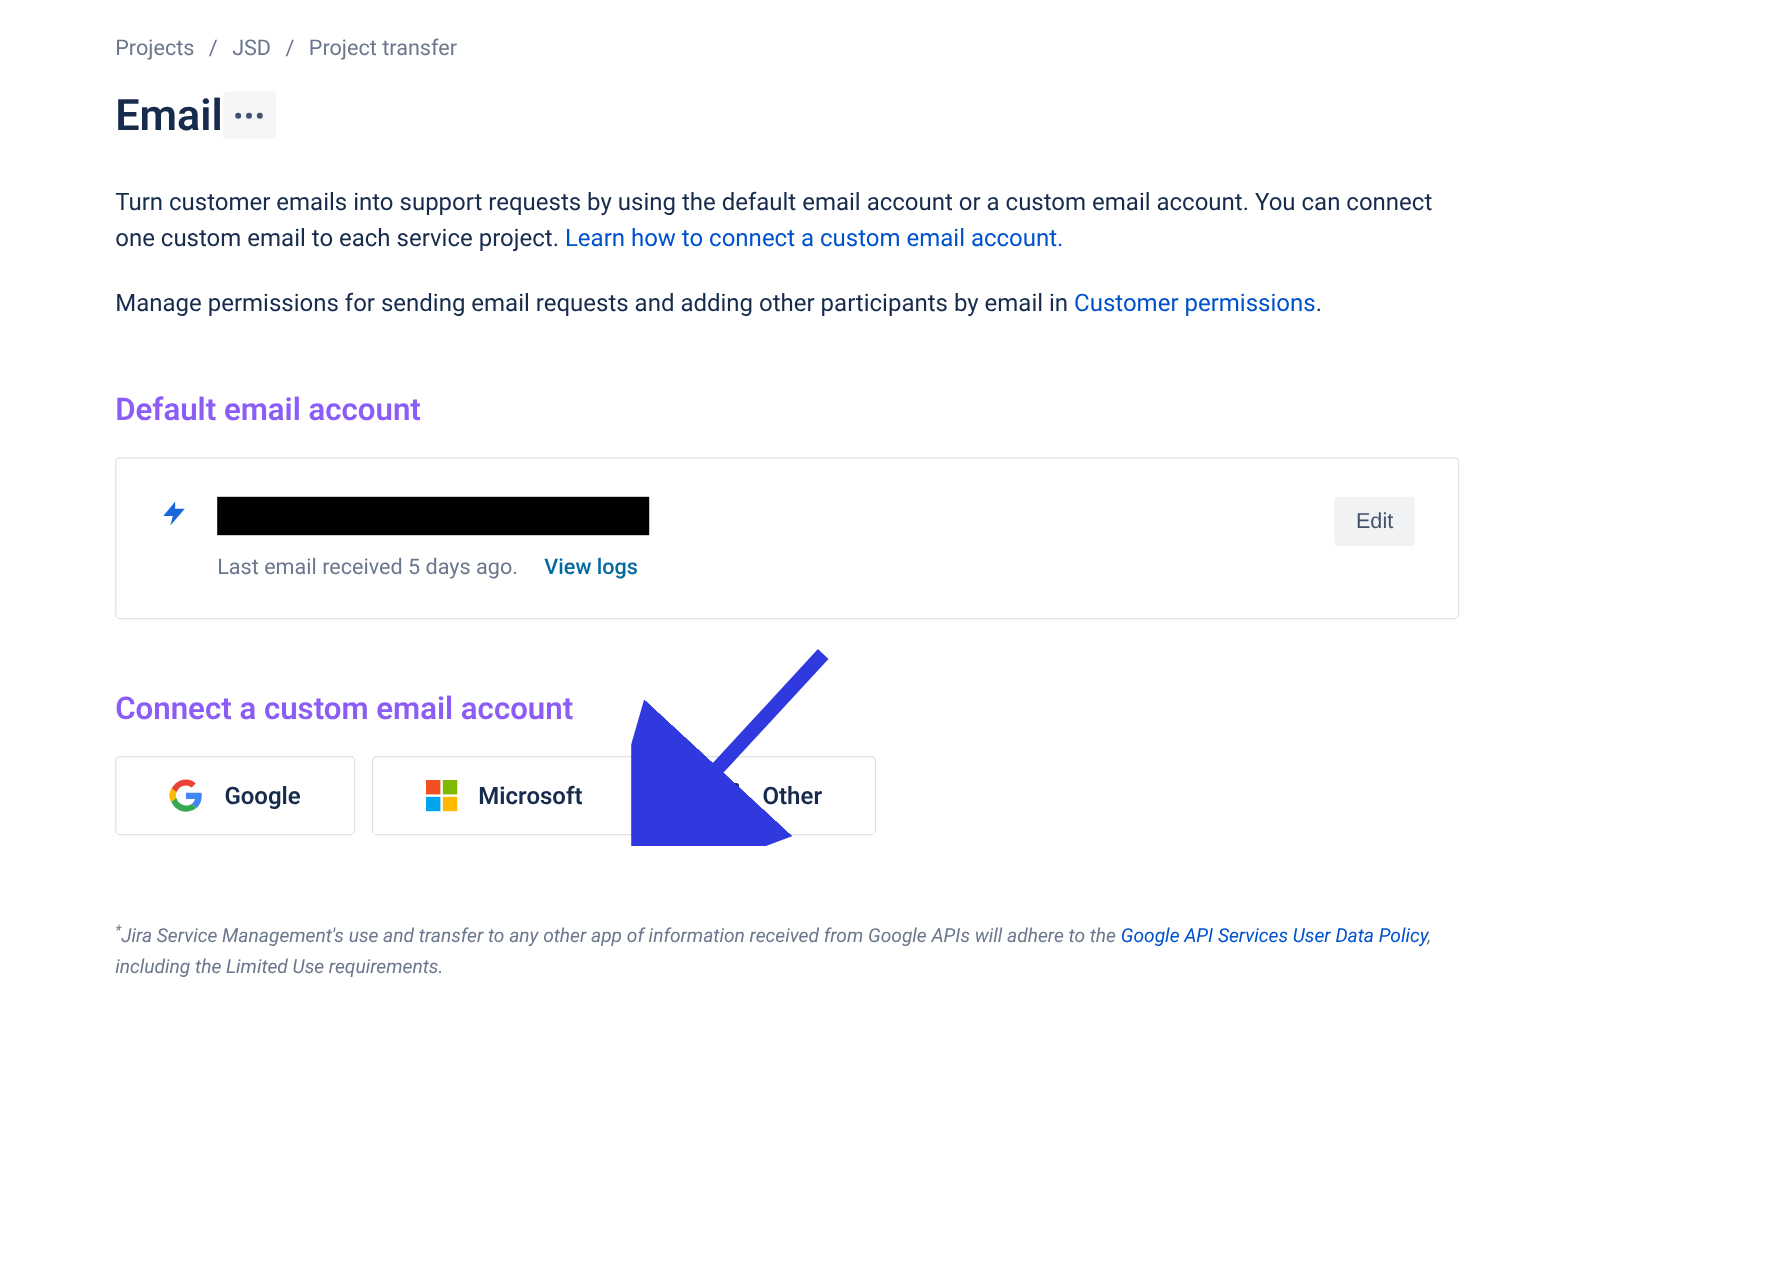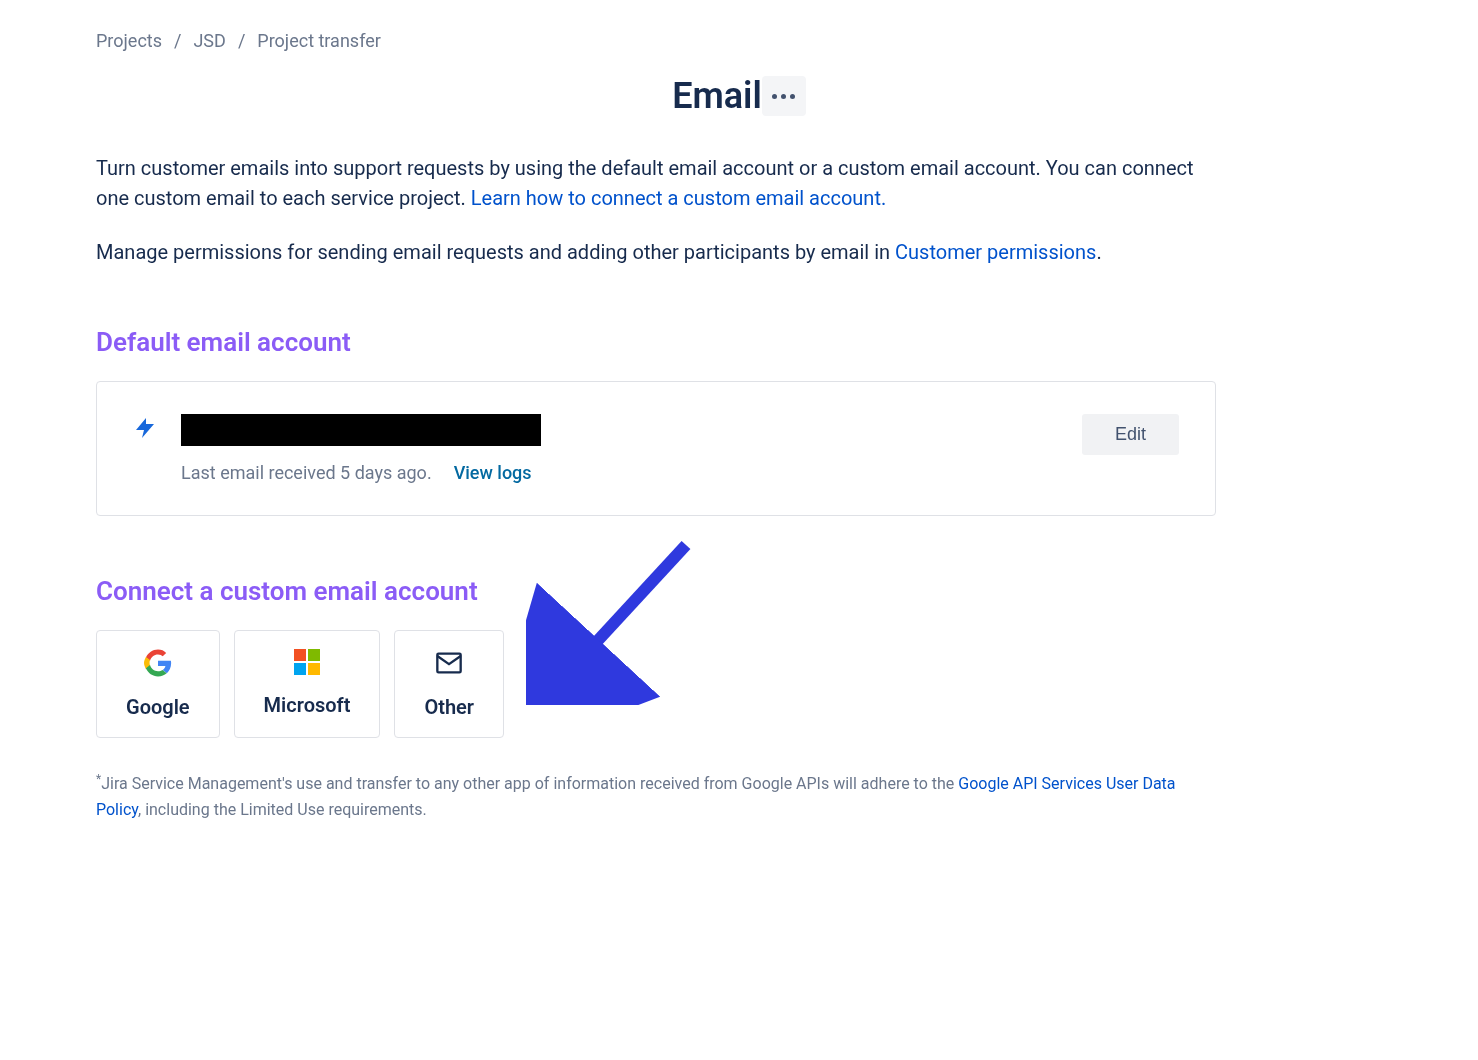--- a/index.html
+++ b/index.html
@@ -15,21 +15,21 @@
     color: #6B778C;
     display: flex;
     align-items: flex-start;
     gap: 12px;
     margin-bottom: 24px;
   }
   .breadcrumb a { color: #6B778C; text-decoration: none; }
   .breadcrumb .sep { color: #6B778C; }
   .header-row {
     display: flex;
-    justify-content: center;
+    justify-content: flex-start;
     align-items: center;
     margin-bottom: 36px;
   }
   h1 {
     font-size: 36px;
     font-weight: 600;
     color: #172B4D;
   }
   .more-btn {
     width: 44px;
@@ -81,57 +81,57 @@
     display:flex;
     gap:22px;
     align-items:flex-end;
     font-size:18px;
   }
   .sub-row .muted { color:#6B778C; }
   .sub-row .link { color:#0369a1; font-weight:500; }
   .edit-btn {
     background:#f1f2f4;
     border:none;
-    padding:10px 33px;
+    padding:10px 18px;
     font-size:18px;
     font-weight:500;
     color:#42526E;
     border-radius:3px;
     cursor:pointer;
   }
   .provider-row {
     display:flex;
     gap:14px;
   }
   .provider-btn {
     border:1px solid #DFE1E6;
     border-radius:4px;
-    padding:18px 29px;
+    padding:18px 44px;
     display:flex;
     align-items:center;
     gap:18px;
     cursor:pointer;
     font-size:20px;
     font-weight:600;
     color:#172B4D;
     background:#fff;
-    flex-direction:column;
   }
   .provider-btn .pi { width:28px; height:28px; }
   .ms-grid { display:grid; grid-template-columns:1fr 1fr; grid-template-rows:1fr 1fr; gap:2px; width:26px; height:26px; }
   .ms-grid div:nth-child(1){background:#F25022;}
   .ms-grid div:nth-child(2){background:#7FBA00;}
   .ms-grid div:nth-child(3){background:#00A4EF;}
   .ms-grid div:nth-child(4){background:#FFB900;}
   .footnote {
-    margin-top:32px;
+    margin-top:70px;
     font-size:16px;
     color:#6B778C;
     line-height:1.6;
     max-width:1120px;
+    font-style:italic;
   }
   .footnote .sup { vertical-align:super; font-size:12px; }
   .footnote a { color:#0052CC; text-decoration:none; }
   .arrow-overlay {
     position:absolute;
     left:430px;
     top:505px;
     pointer-events:none;
   }
   .container { position:relative; }

